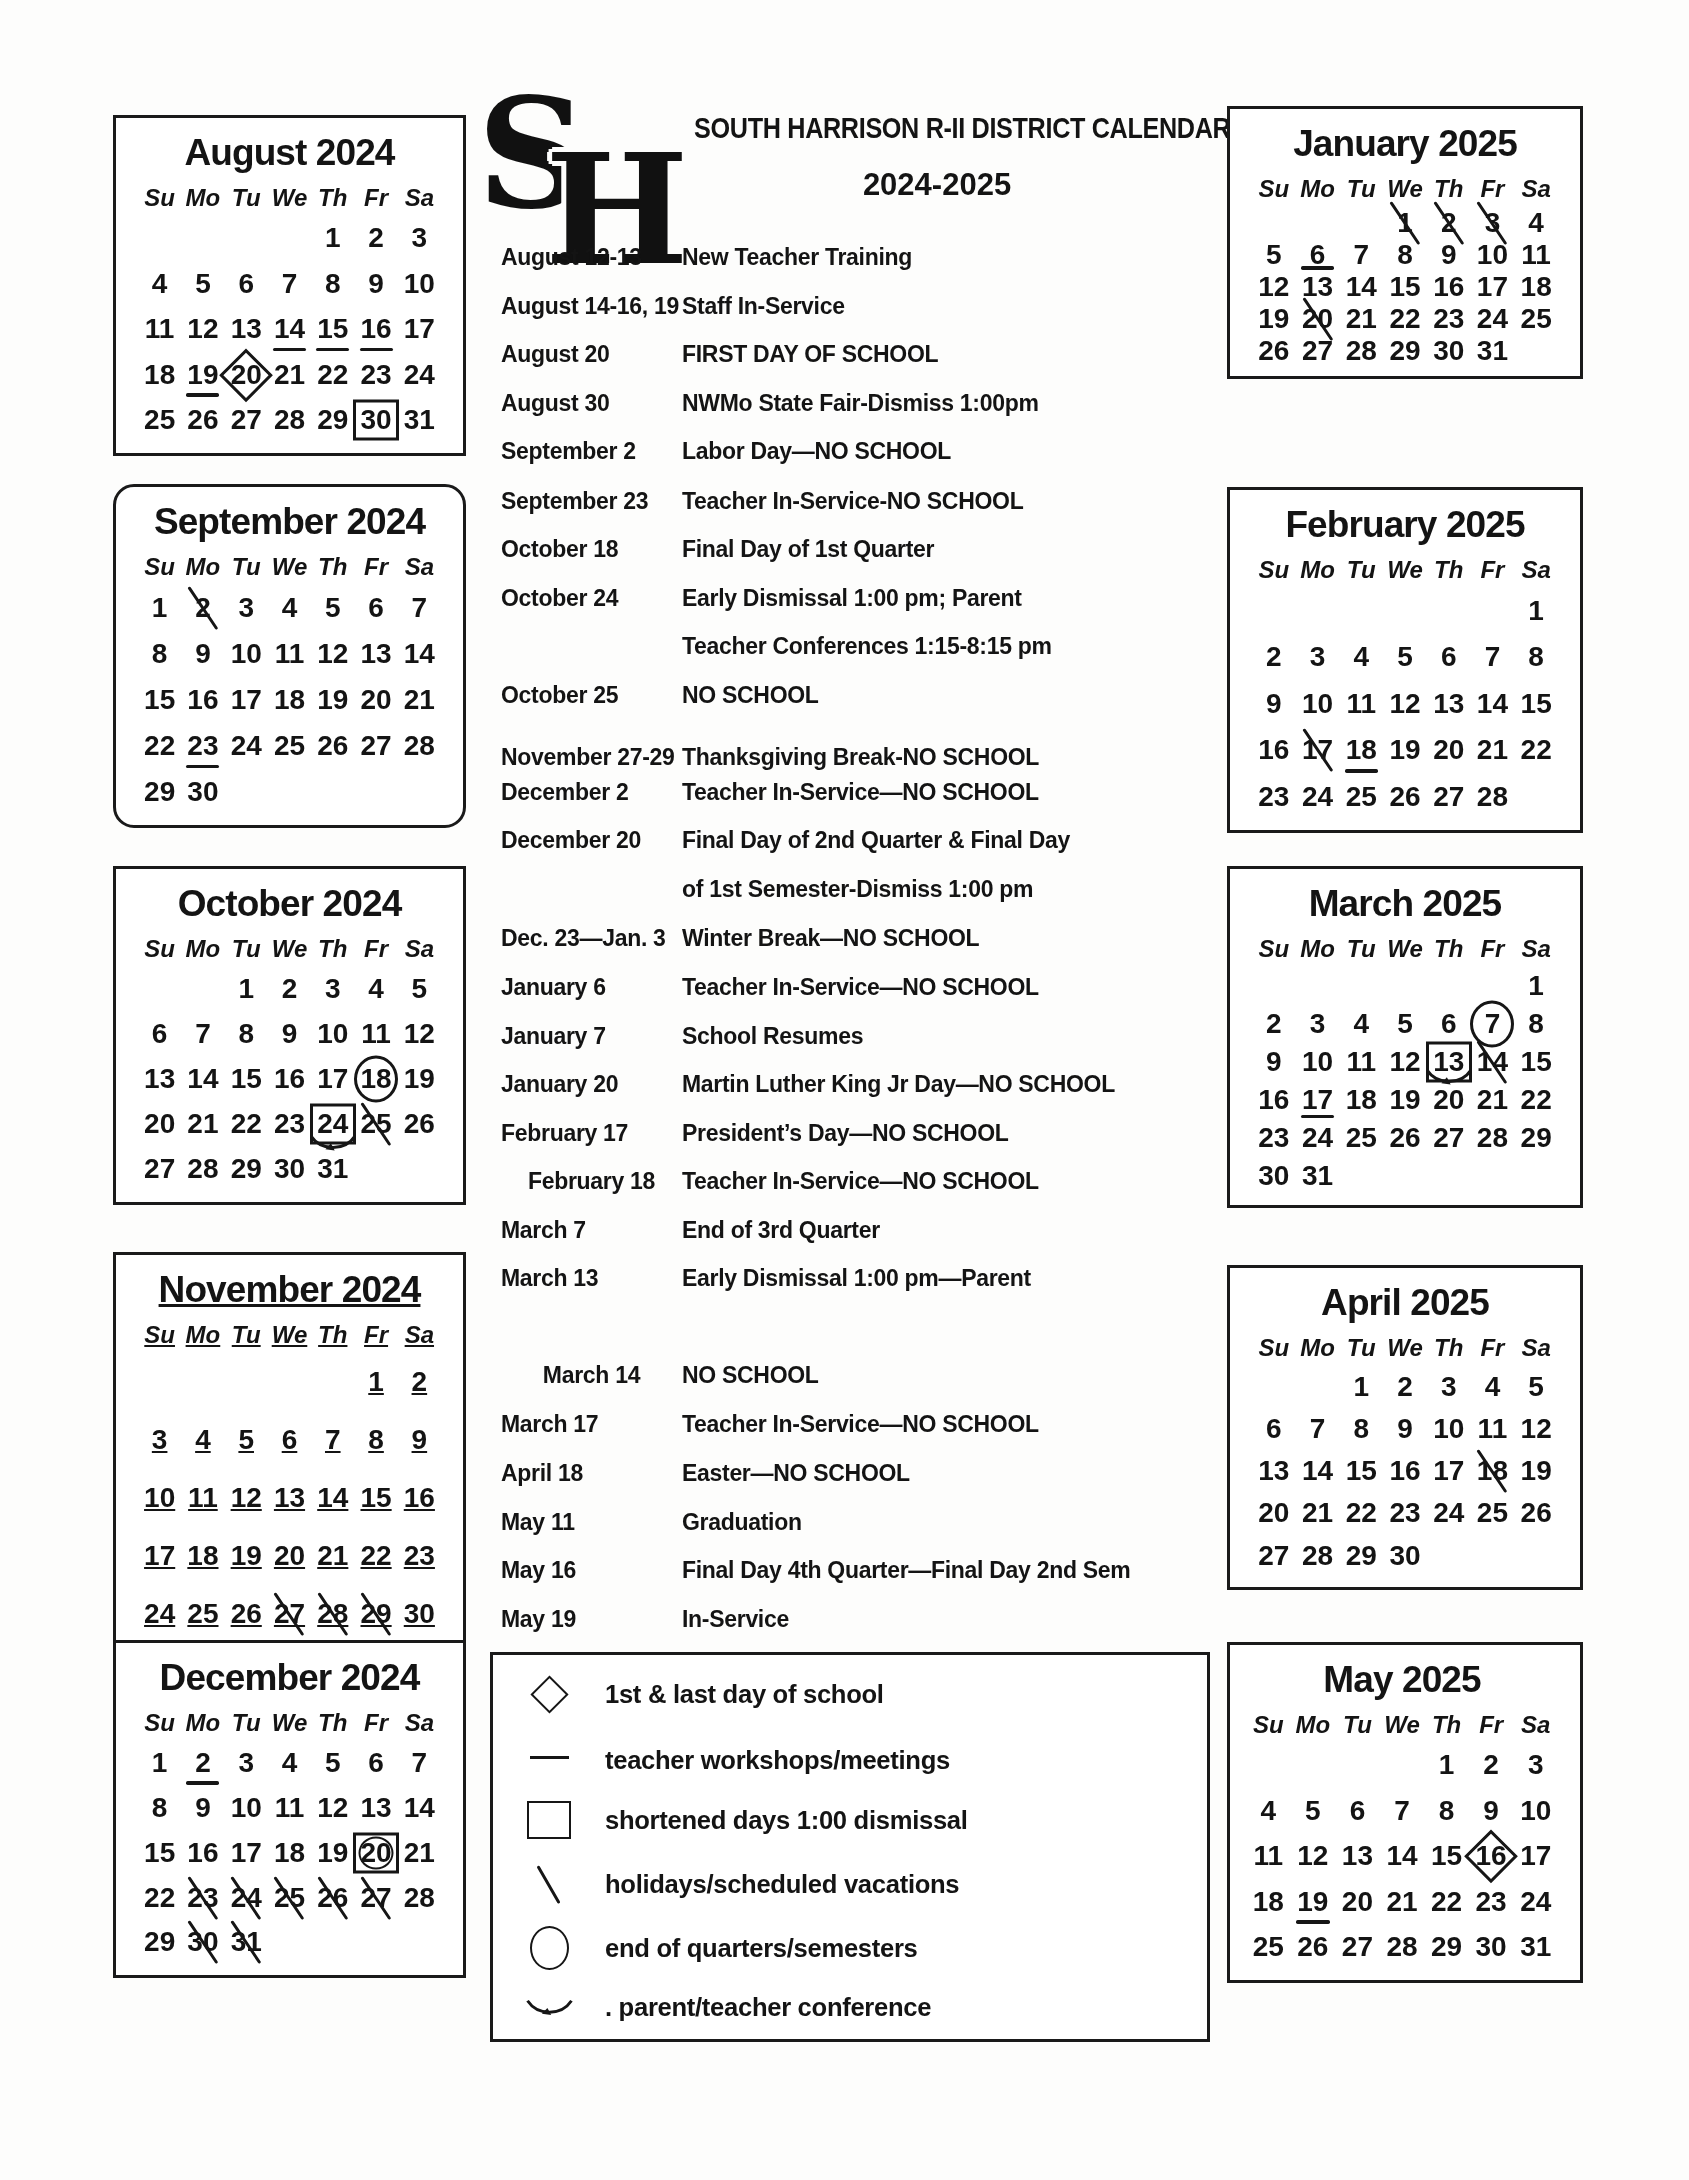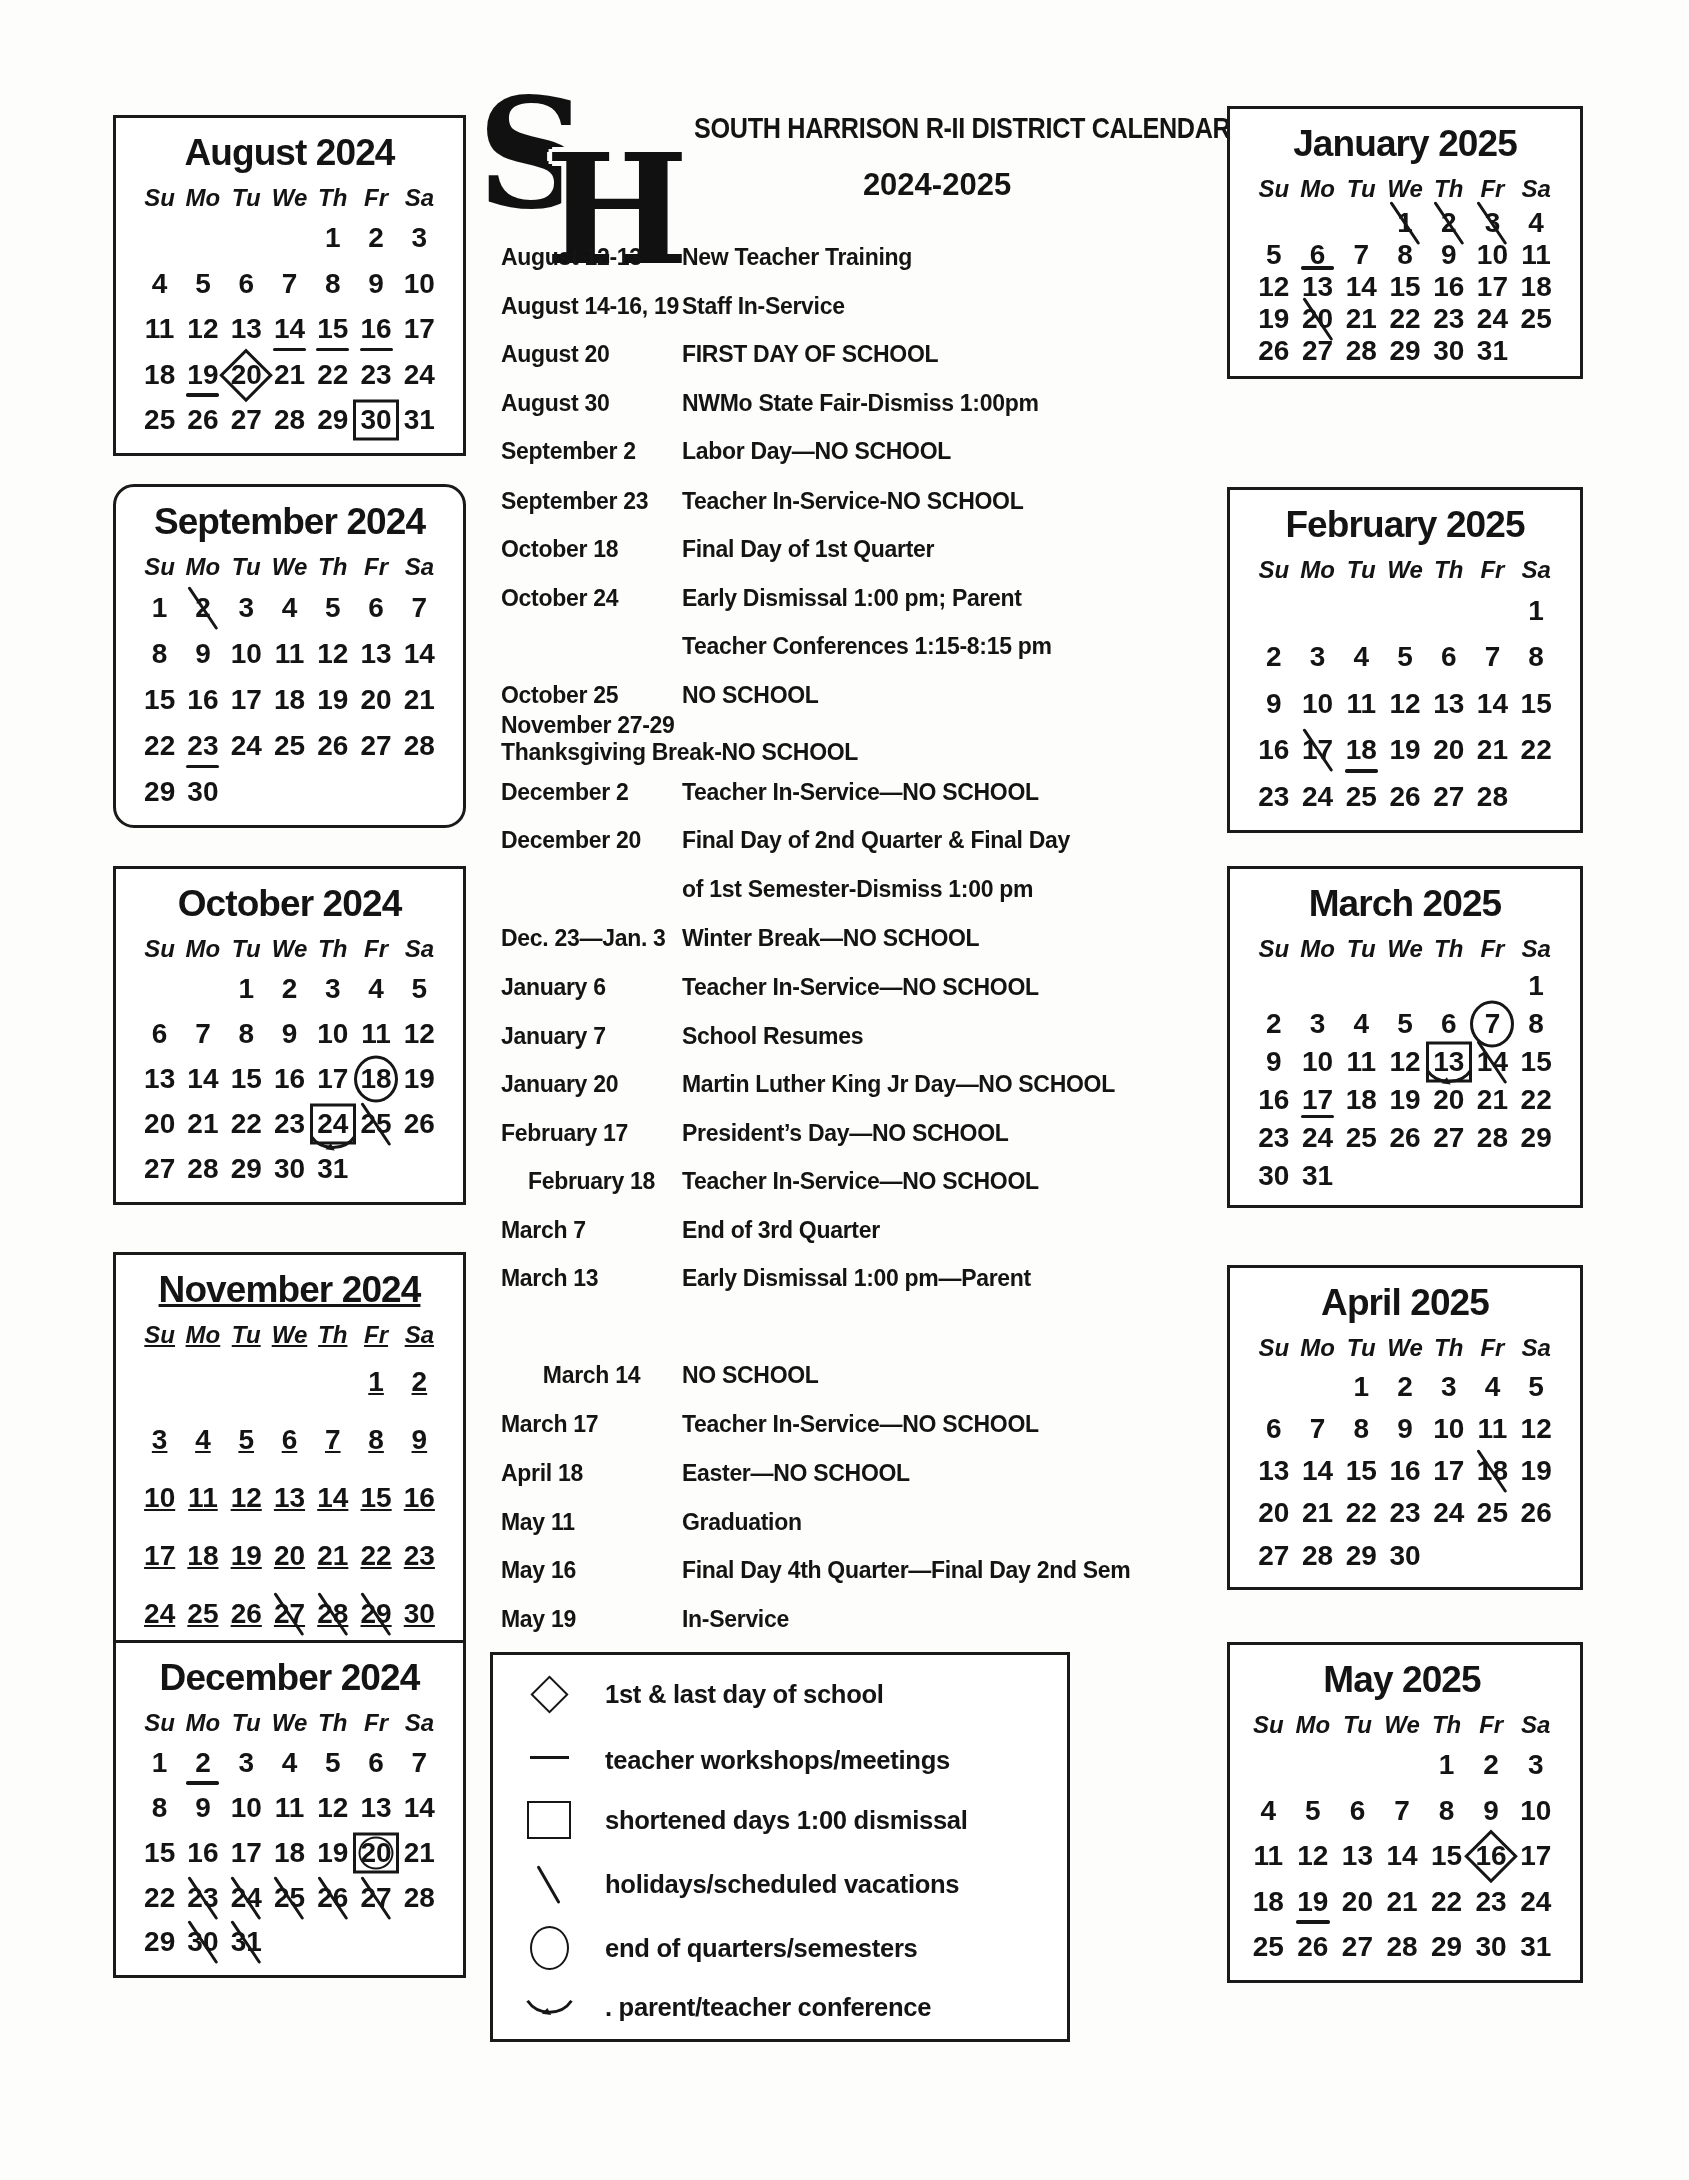--- a/index.html
+++ b/index.html
@@ -77,21 +77,21 @@
   #doc-subtitle{position:absolute;left:643px;top:167px;width:588px;text-align:center;
              font-size:31px;font-weight:bold;}
 
   
   #event-list{position:absolute;left:501px;top:244px;width:711px;height:1414px;}
   .event-row{position:absolute;left:0;width:100%;display:flex;align-items:flex-start;}
   .event-date{flex:none;width:181px;font-size:23px;font-weight:bold;letter-spacing:-0.3px;}
   .event-desc{font-size:23px;font-weight:bold;letter-spacing:-0.3px;}
 
   
-  #legend{position:absolute;left:490px;top:1652px;width:580px;height:390px;
+  #legend{position:absolute;left:490px;top:1652px;width:720px;height:390px;
           border:3.4px solid #1a1a1a;background:#fff;box-sizing:border-box;}
   .legend-row{position:absolute;left:0;width:100%;height:48px;display:flex;align-items:center;}
   .legend-icon-box{flex:none;width:112px;display:flex;justify-content:center;align-items:center;}
   .legend-label{font-size:25.6px;font-weight:bold;letter-spacing:-0.3px;}
   .lg-diamond{width:23px;height:23px;border:2.6px solid #161616;transform:rotate(45deg);}
   .lg-underline{width:39px;height:3.4px;background:#161616;align-self:flex-end;margin-bottom:5.1px;}
   .lg-square{width:40px;height:34px;border:2.6px solid #161616;}
   .lg-slash{width:3.4px;height:43px;background:#161616;border-radius:1.7px;transform:rotate(-30deg);}
   .lg-circle{width:35px;height:40px;border:2.6px solid #161616;border-radius:50%;}
 </style>
@@ -1296,21 +1296,21 @@
         <span class="event-desc">Early Dismissal 1:00 pm;  Parent</span>
       </div>
       <div class="event-row" style="top: 389px;">
         <span class="event-date"></span>
         <span class="event-desc">Teacher Conferences 1:15-8:15 pm</span>
       </div>
       <div class="event-row" style="top: 438px;">
         <span class="event-date">October 25</span>
         <span class="event-desc">NO SCHOOL</span>
       </div>
-      <div class="event-row" style="top: 468px; flex-direction: column;">
+      <div class="event-row" style="top: 500px;">
         <span class="event-date">November 27-29</span>
         <span class="event-desc">Thanksgiving Break-NO SCHOOL</span>
       </div>
       <div class="event-row" style="top: 535px;">
         <span class="event-date">December 2</span>
         <span class="event-desc">Teacher In-Service—NO SCHOOL</span>
       </div>
       <div class="event-row" style="top: 583px;">
         <span class="event-date">December 20</span>
         <span class="event-desc">Final Day of 2nd Quarter &amp; Final Day</span>

